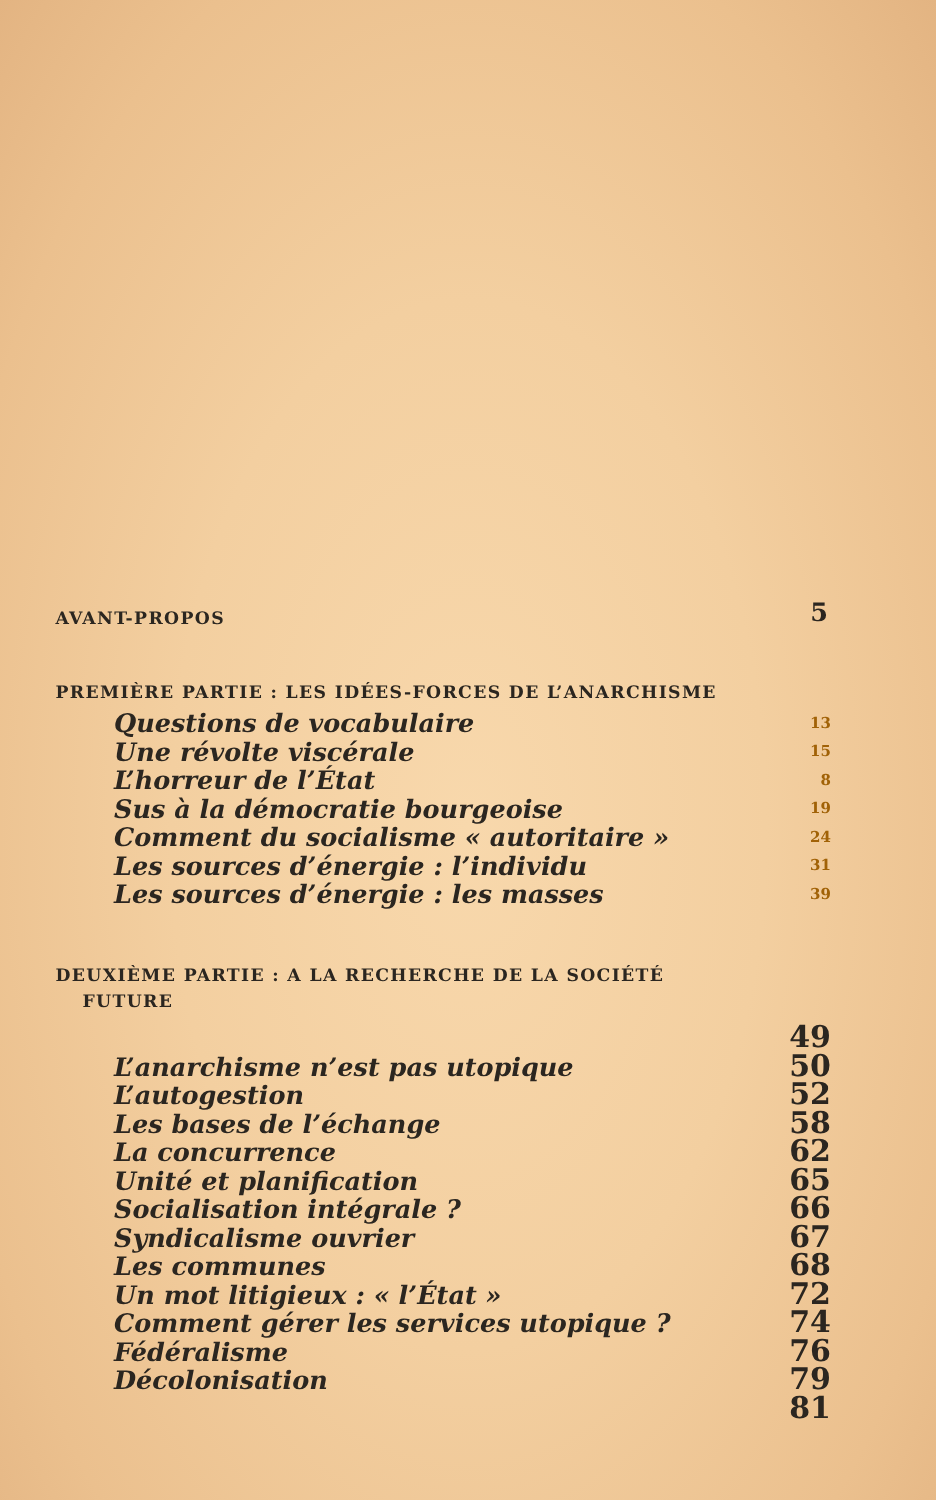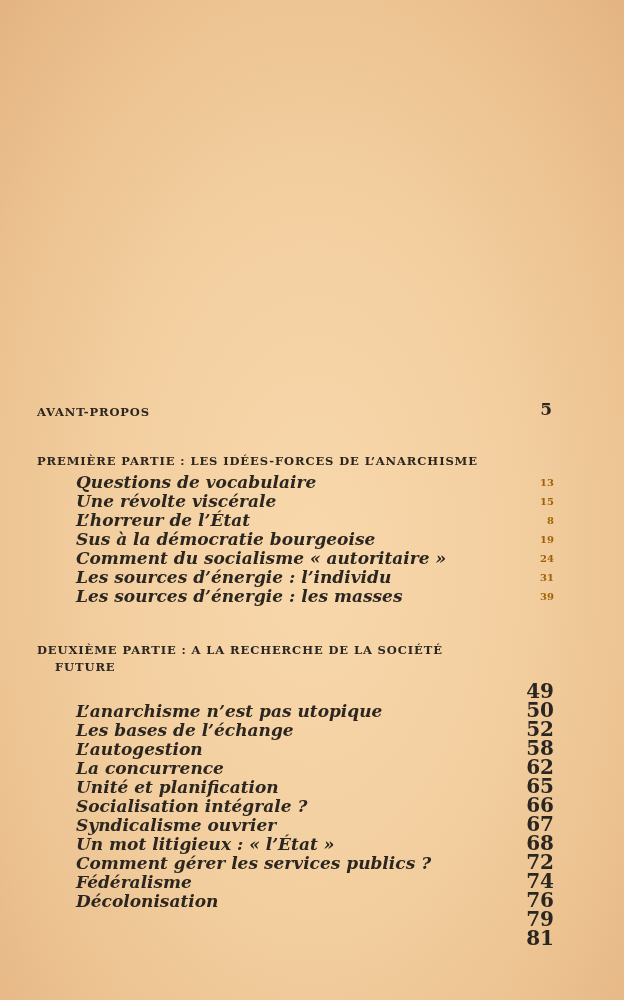--- a/index.html
+++ b/index.html
@@ -127,28 +127,29 @@
     </div>
   </div>
 
   <div class="heading" style="top:613px;">
     <span>DEUXIÈME PARTIE : A LA RECHERCHE DE LA SOCIÉTÉ</span>
     <span class="cont">FUTURE</span>
   </div>
 
   <div class="entries" style="top:672px;">
     <div class="entry"><span class="title">L’anarchisme n’est pas utopique</span></div>
+    <div class="entry"><span class="title">L’autogestion</span></div>
     <div class="entry"><span class="title">Les bases de l’échange</span></div>
-    <div class="entry"><span class="title">L’autogestion</span></div>
     <div class="entry"><span class="title">La concurrence</span></div>
     <div class="entry"><span class="title">Unité et planification</span></div>
     <div class="entry"><span class="title">Socialisation intégrale ?</span></div>
     <div class="entry"><span class="title">Syndicalisme ouvrier</span></div>
+    <div class="entry"><span class="title">Les communes</span></div>
     <div class="entry"><span class="title">Un mot litigieux : « l’État »</span></div>
-    <div class="entry"><span class="title">Comment gérer les services publics ?</span></div>
+    <div class="entry"><span class="title">Comment gérer les services utopique ?</span></div>
     <div class="entry"><span class="title">Fédéralisme</span></div>
     <div class="entry"><span class="title">Décolonisation</span></div>
   </div>
 
   <div class="nums-col" style="top:652px;">
     <div class="n">49</div>
     <div class="n">50</div>
     <div class="n">52</div>
     <div class="n">58</div>
     <div class="n">62</div>

